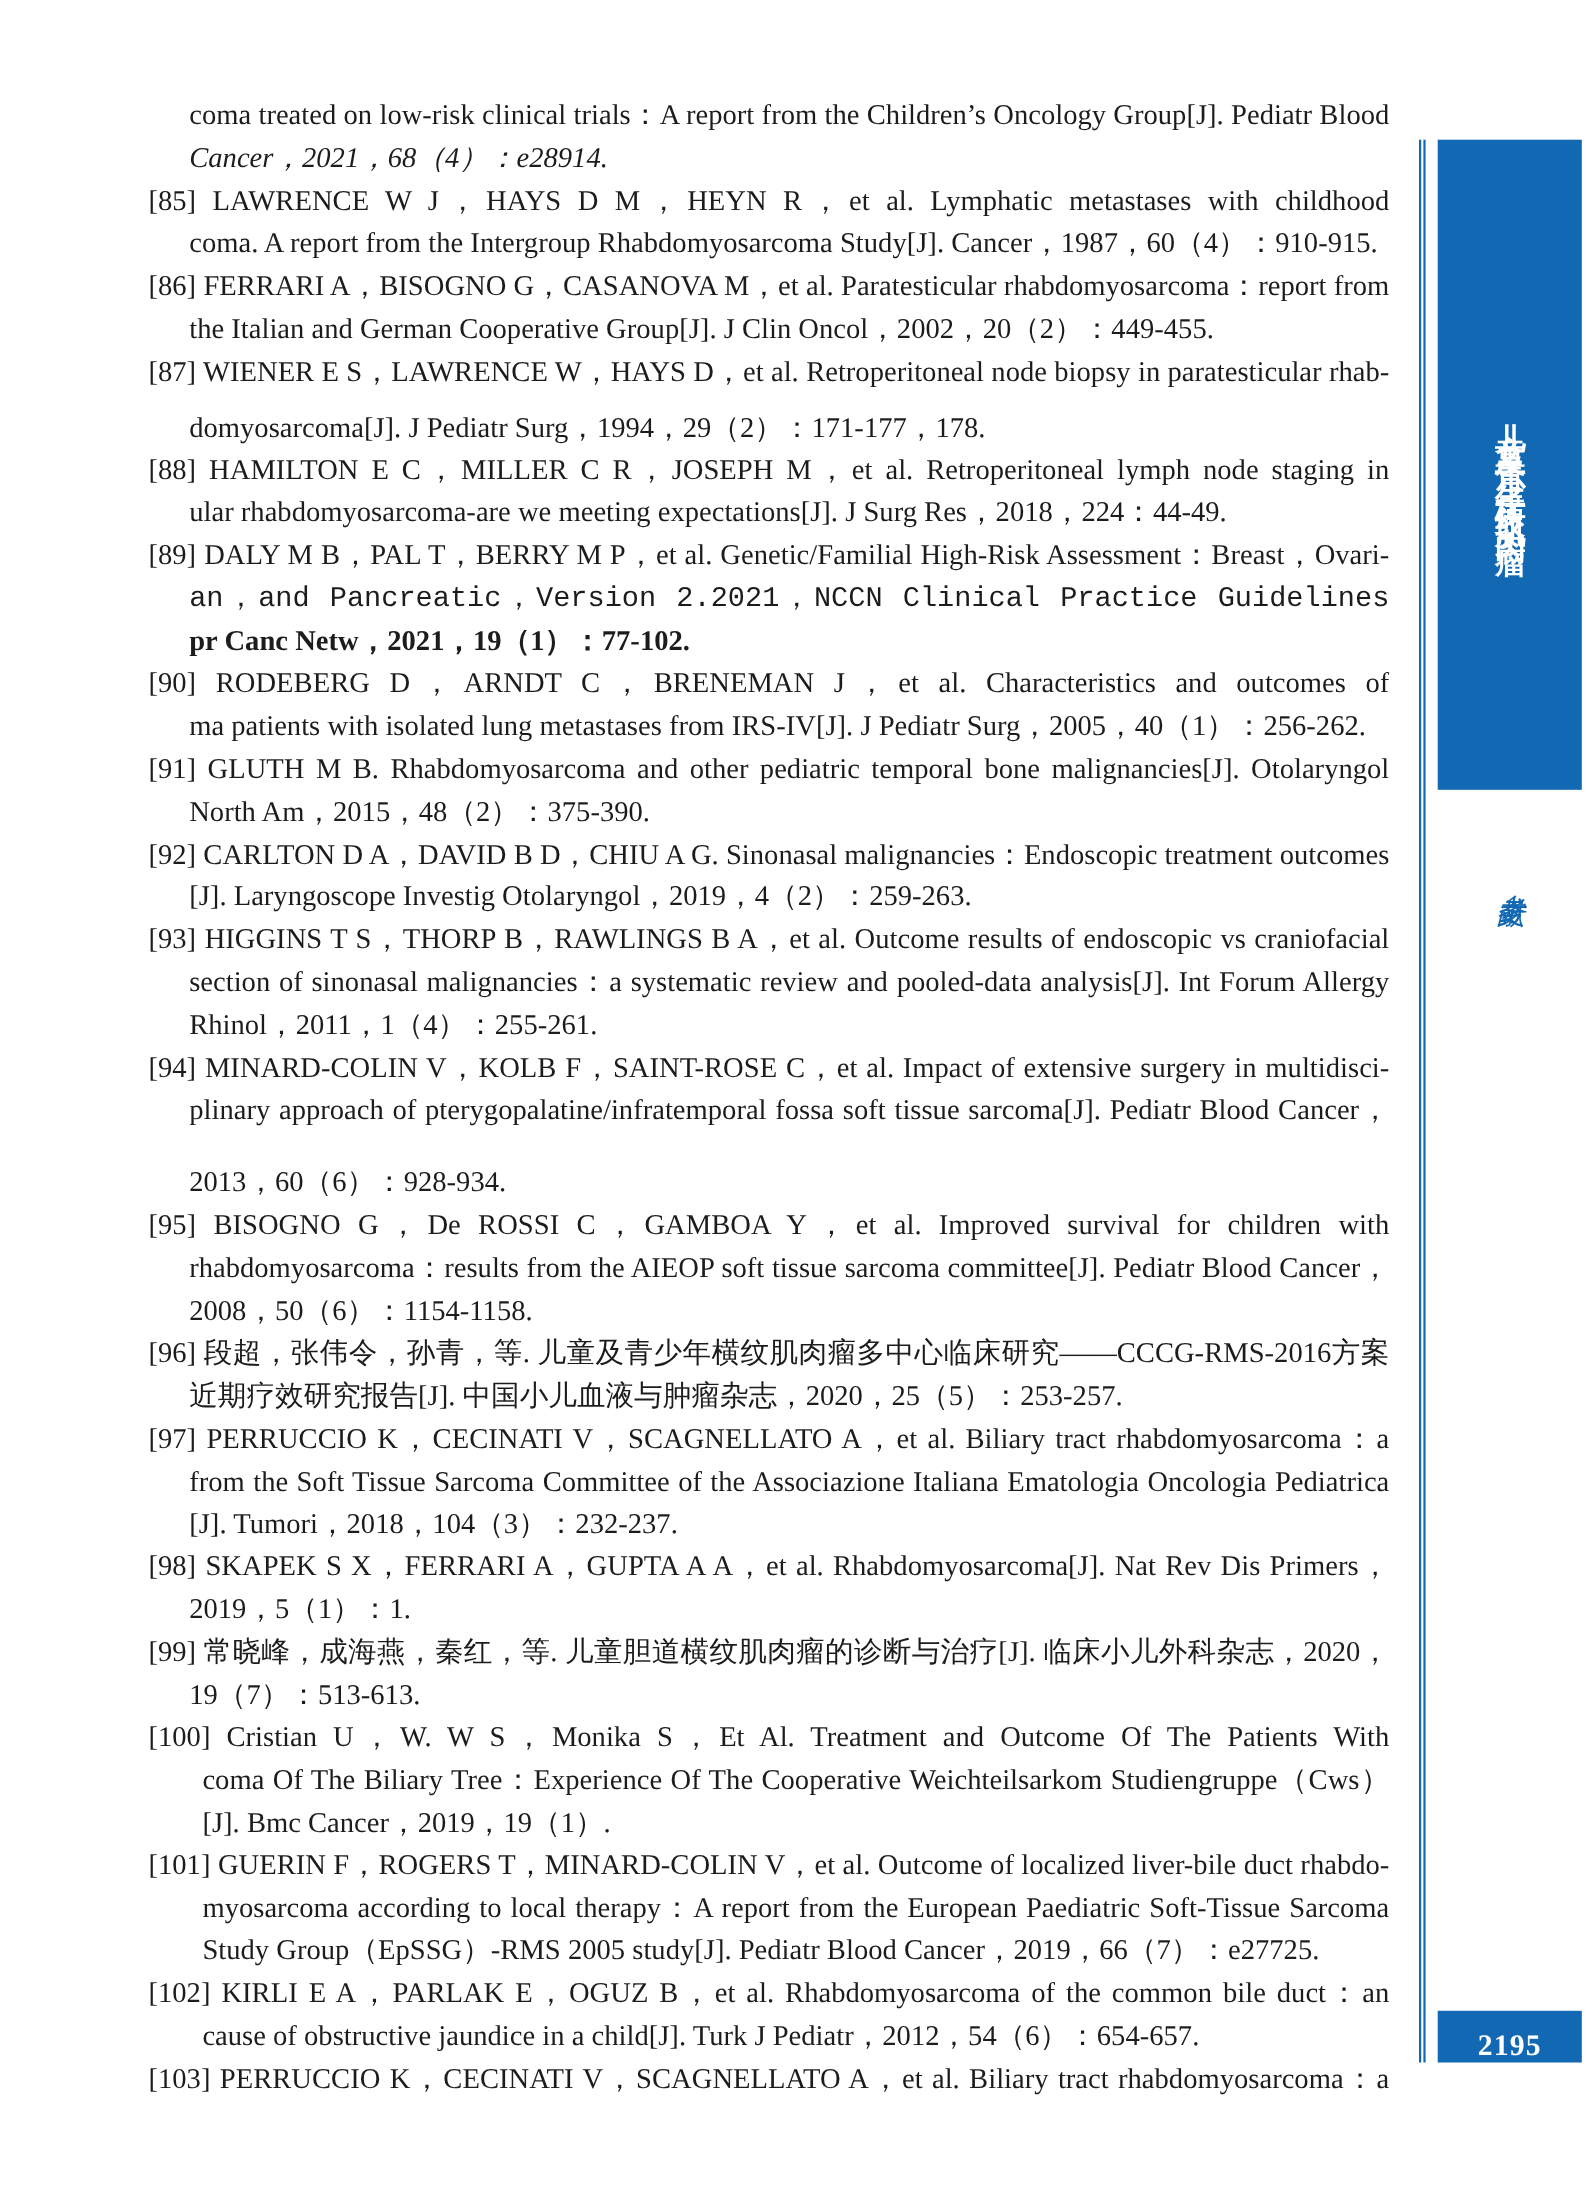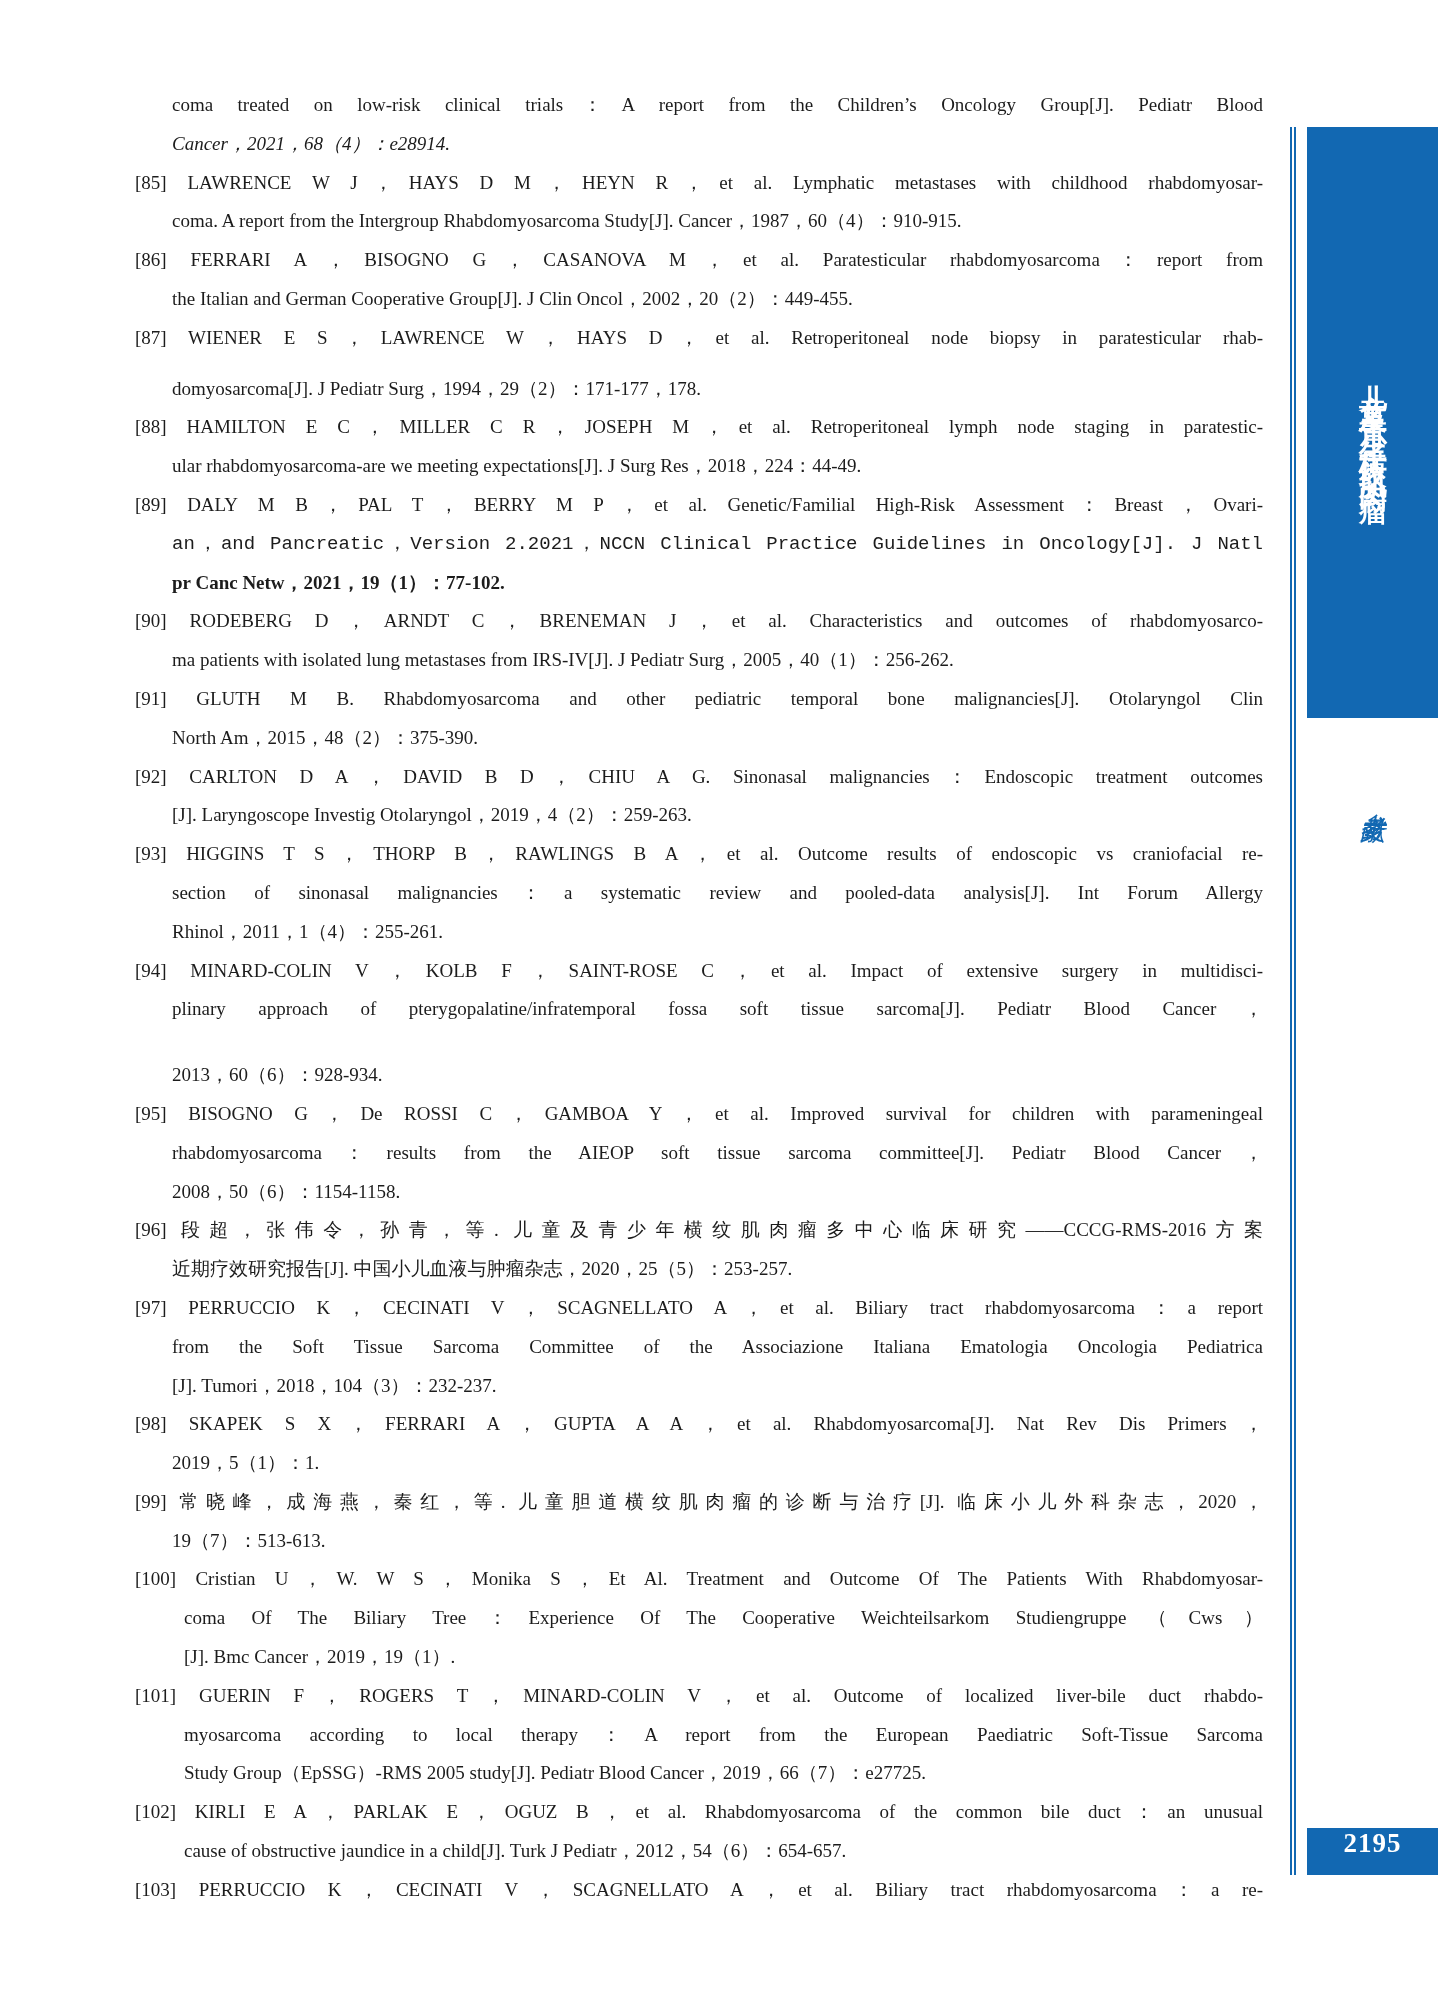--- a/index.html
+++ b/index.html
@@ -16,21 +16,21 @@
   .refs {
     position: absolute;
     left: 135px;
     top: 86px;
     width: 1128px;
   }
   .ref-entry { margin: 0; padding: 0; }
   .ref-line {
     height: 38.8px;
     line-height: 38.8px;
-    font-size: 19px;
+    font-size: 26px;
     white-space: normal;
     overflow: hidden;
     box-sizing: border-box;
   }
   .ref-line.j {
     text-align: justify;
     text-align-last: justify;
   }
   .ref-label { white-space: pre; }
   
@@ -84,21 +84,21 @@
     letter-spacing: 2px;
   }
   .page-num-badge {
     position: absolute;
     left: 1307px;
     top: 1828px;
     width: 131px;
     height: 47px;
     background: #1268b2;
     display: flex;
-    align-items: flex-start;
+    align-items: flex-end;
     justify-content: center;
   }
   .page-num-text {
     color: #ffffff;
     font-family: "Liberation Serif", "DejaVu Serif", serif;
     font-weight: bold;
     font-size: 27px;
     letter-spacing: 1px;
   }
 </style>

